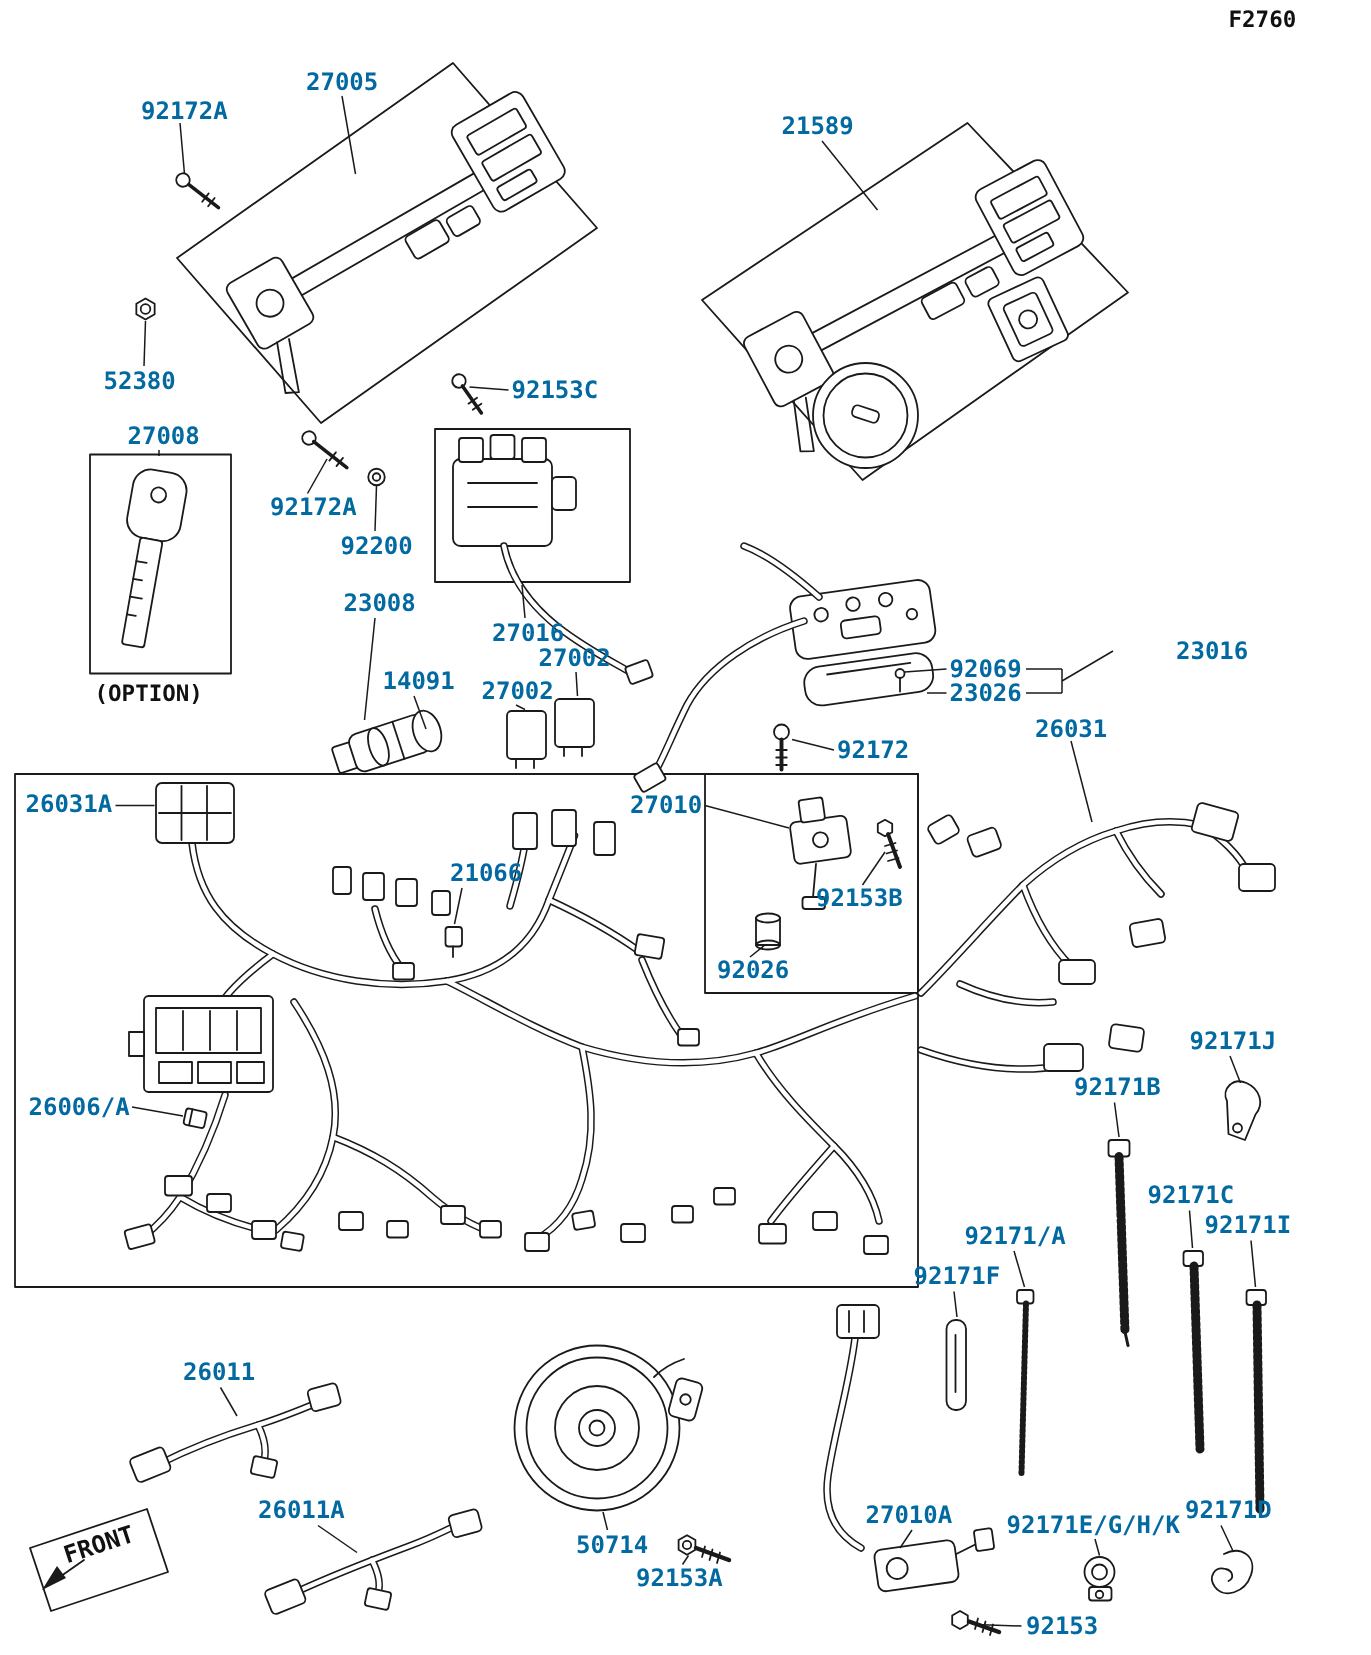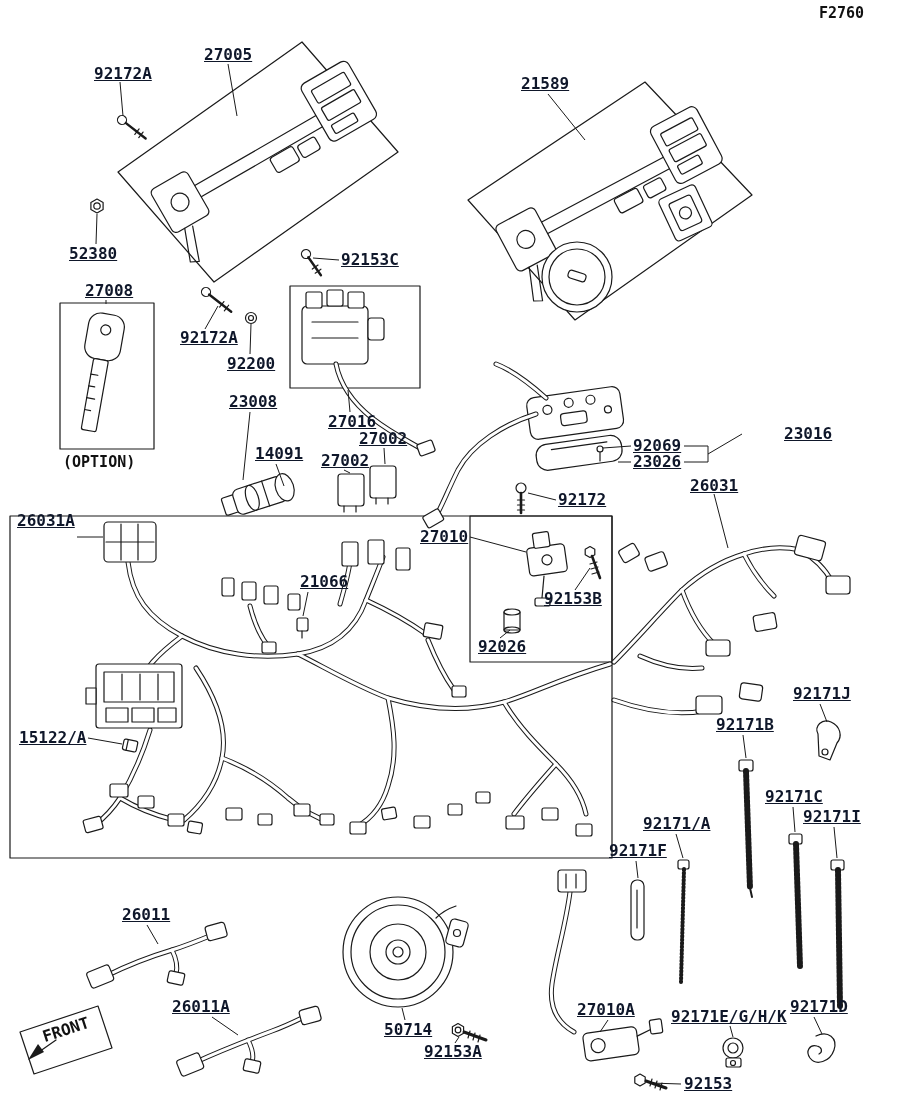--- a/index.html
+++ b/index.html
@@ -1,20 +1,20 @@
 <!DOCTYPE html>
 <html><head>
 <meta charset="utf-8">
 <style>
   html,body{margin:0;padding:0;background:#fff;}
   .stage{position:relative;width:914px;height:1103px;background:#fff;overflow:hidden;
          font-family:"DejaVu Sans Mono", monospace;}
   .stage svg{position:absolute;left:0;top:0;}
-  .part-label{position:absolute;font:bold 16px "DejaVu Sans Mono", monospace;color:#0f172a;
-              white-space:nowrap;line-height:16px;letter-spacing:0;text-decoration:underline;}
+  .part-label{position:absolute;font:bold 16px "DejaVu Sans Mono", monospace;color:#0369a1;
+              white-space:nowrap;line-height:16px;letter-spacing:0;}
   .fig-code{position:absolute;font:bold 15px "DejaVu Sans Mono", monospace;color:#111;}
   .front-label{position:absolute;left:40px;top:1028px;font:bold 16px "DejaVu Sans Mono", monospace;
                color:#111;transform:rotate(-18deg);transform-origin:left top;}
   .option-label{position:absolute;font:bold 15px "DejaVu Sans Mono", monospace;color:#111;text-align:center;}
   
   .ln{stroke:#1a1a1a;stroke-width:1.2;fill:none;stroke-linejoin:round;stroke-linecap:round;}
   .fillw{fill:#fff;stroke:#1a1a1a;stroke-width:1.2;stroke-linejoin:round;}
   .wo{stroke:#1a1a1a;stroke-width:5;fill:none;stroke-linecap:round;}
   .wi{stroke:#fff;stroke-width:3;fill:none;stroke-linecap:round;}
   .leader{stroke:#1a1a1a;stroke-width:1;fill:none;}
@@ -468,27 +468,27 @@
 <div class="part-label" style="left:328px;top:414px">27016</div>
 <div class="part-label" style="left:359px;top:431px">27002</div>
 <div class="part-label" style="left:255px;top:446px">14091</div>
 <div class="part-label" style="left:321px;top:453px">27002</div>
 <div class="option-label" style="left:63px;top:453px">(OPTION)</div>
 <div class="part-label" style="left:633px;top:438px">92069</div>
 <div class="part-label" style="left:633px;top:454px">23026</div>
 <div class="part-label" style="left:784px;top:426px">23016</div>
 <div class="part-label" style="left:690px;top:478px">26031</div>
 <div class="part-label" style="left:558px;top:492px">92172</div>
-<div class="part-label" style="left:17px;top:513px">26031A</div>
+<div class="part-label" style="left:17px;top:528px">26031A</div>
 <div class="part-label" style="left:420px;top:529px">27010</div>
 <div class="part-label" style="left:300px;top:574px">21066</div>
 <div class="part-label" style="left:544px;top:591px">92153B</div>
 <div class="part-label" style="left:478px;top:639px">92026</div>
 <div class="part-label" style="left:793px;top:686px">92171J</div>
-<div class="part-label" style="left:19px;top:730px">15122/A</div>
+<div class="part-label" style="left:19px;top:730px">26006/A</div>
 <div class="part-label" style="left:716px;top:717px">92171B</div>
 <div class="part-label" style="left:765px;top:789px">92171C</div>
 <div class="part-label" style="left:803px;top:809px">92171I</div>
 <div class="part-label" style="left:643px;top:816px">92171/A</div>
 <div class="part-label" style="left:609px;top:843px">92171F</div>
 <div class="part-label" style="left:122px;top:907px">26011</div>
 <div class="part-label" style="left:172px;top:999px">26011A</div>
 <div class="part-label" style="left:577px;top:1002px">27010A</div>
 <div class="part-label" style="left:671px;top:1009px">92171E/G/H/K</div>
 <div class="part-label" style="left:790px;top:999px">92171D</div>

